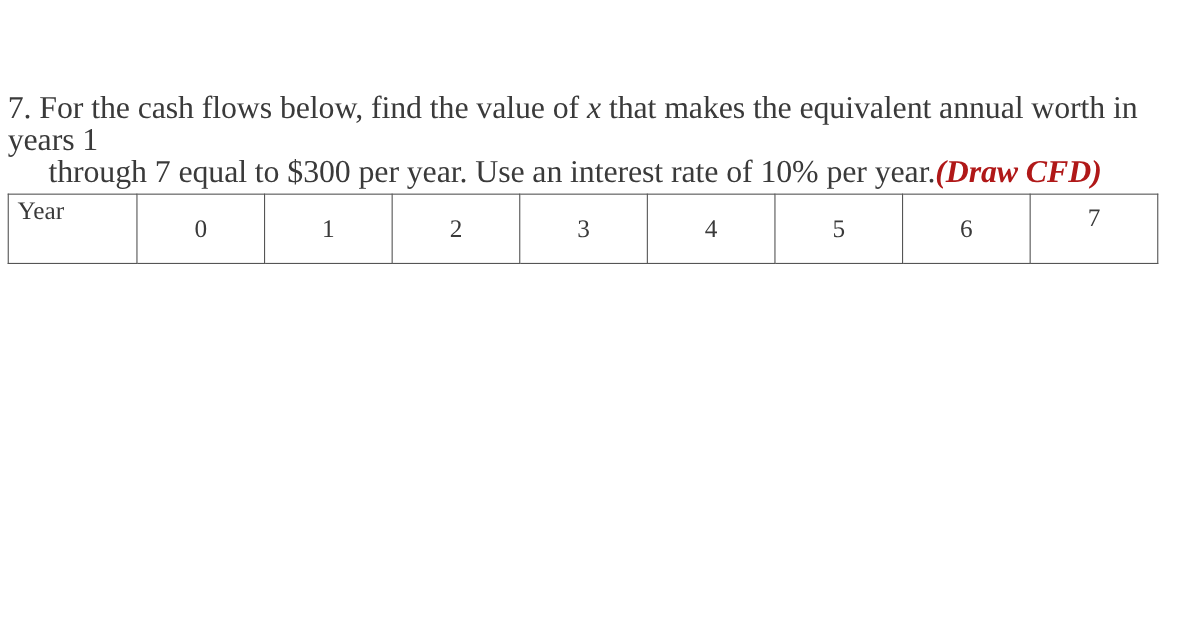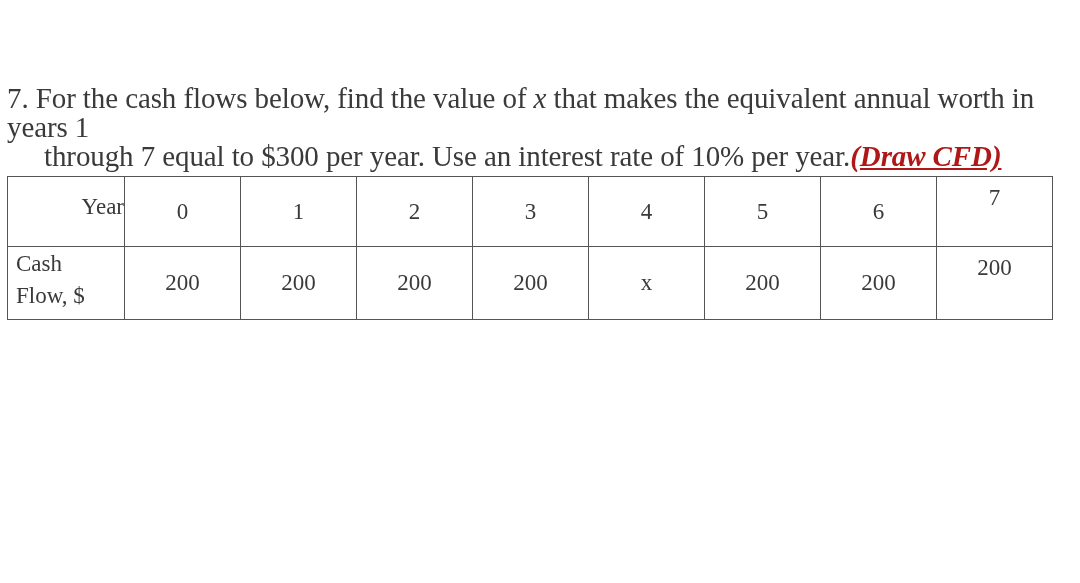--- a/index.html
+++ b/index.html
@@ -28,21 +28,20 @@
       display: block;
       padding-left: 37px;
     }
     .question i.var {
       font-style: italic;
     }
     .question .highlight {
       color: #b01818;
       font-weight: bold;
       font-style: italic;
-      text-decoration: underline;
     }
     table.cf {
       position: absolute;
       left: 7px;
       top: 176px;
       border-collapse: collapse;
       font-size: 23px;
       color: #3a3a3a;
     }
     table.cf td {
@@ -53,21 +52,21 @@
     }
     table.cf td.label {
       width: 108px;
       text-align: left;
       padding-left: 8px;
       vertical-align: top;
       line-height: 30px;
     }
     table.cf tr.row-year td { height: 54px; }
     table.cf tr.row-cash td { height: 64px; }
-    table.cf tr.row-year td.label { padding-top: 15px; text-align: right; }
+    table.cf tr.row-year td.label { padding-top: 0; }
     table.cf tr.row-cash td.label { padding-top: 1px; line-height: 32px; }
     table.cf td.raise { vertical-align: top; padding-top: 8px; }
     table.cf td.raise-cash { vertical-align: top; padding-top: 8px; }
   </style>
 </head>
 <body>
 
 <div class="question">
   <span>7.</span><span> For the cash flows below, find the value of </span><i class="var">x</i><span> that makes the equivalent annual worth in years 1</span>
   <span class="line2"><span>through 7 equal to $300 per year. Use an interest rate of 10% per year.</span><span class="highlight">(Draw CFD)</span></span>
@@ -79,28 +78,14 @@
     <td class="label">Year</td>
     <td>0</td>
     <td>1</td>
     <td>2</td>
     <td>3</td>
     <td>4</td>
     <td>5</td>
     <td>6</td>
     <td class="raise">7</td>
   </tr>
-  <tr class="row-cash">
-    <td class="label">
-      <span>Cash</span><br>
-      <span>Flow, $</span>
-    </td>
-    <td>200</td>
-    <td>200</td>
-    <td>200</td>
-    <td>200</td>
-    <td>x</td>
-    <td>200</td>
-    <td>200</td>
-    <td class="raise-cash">200</td>
-  </tr>
 </tbody>
   </table>
 
 </body></html>

